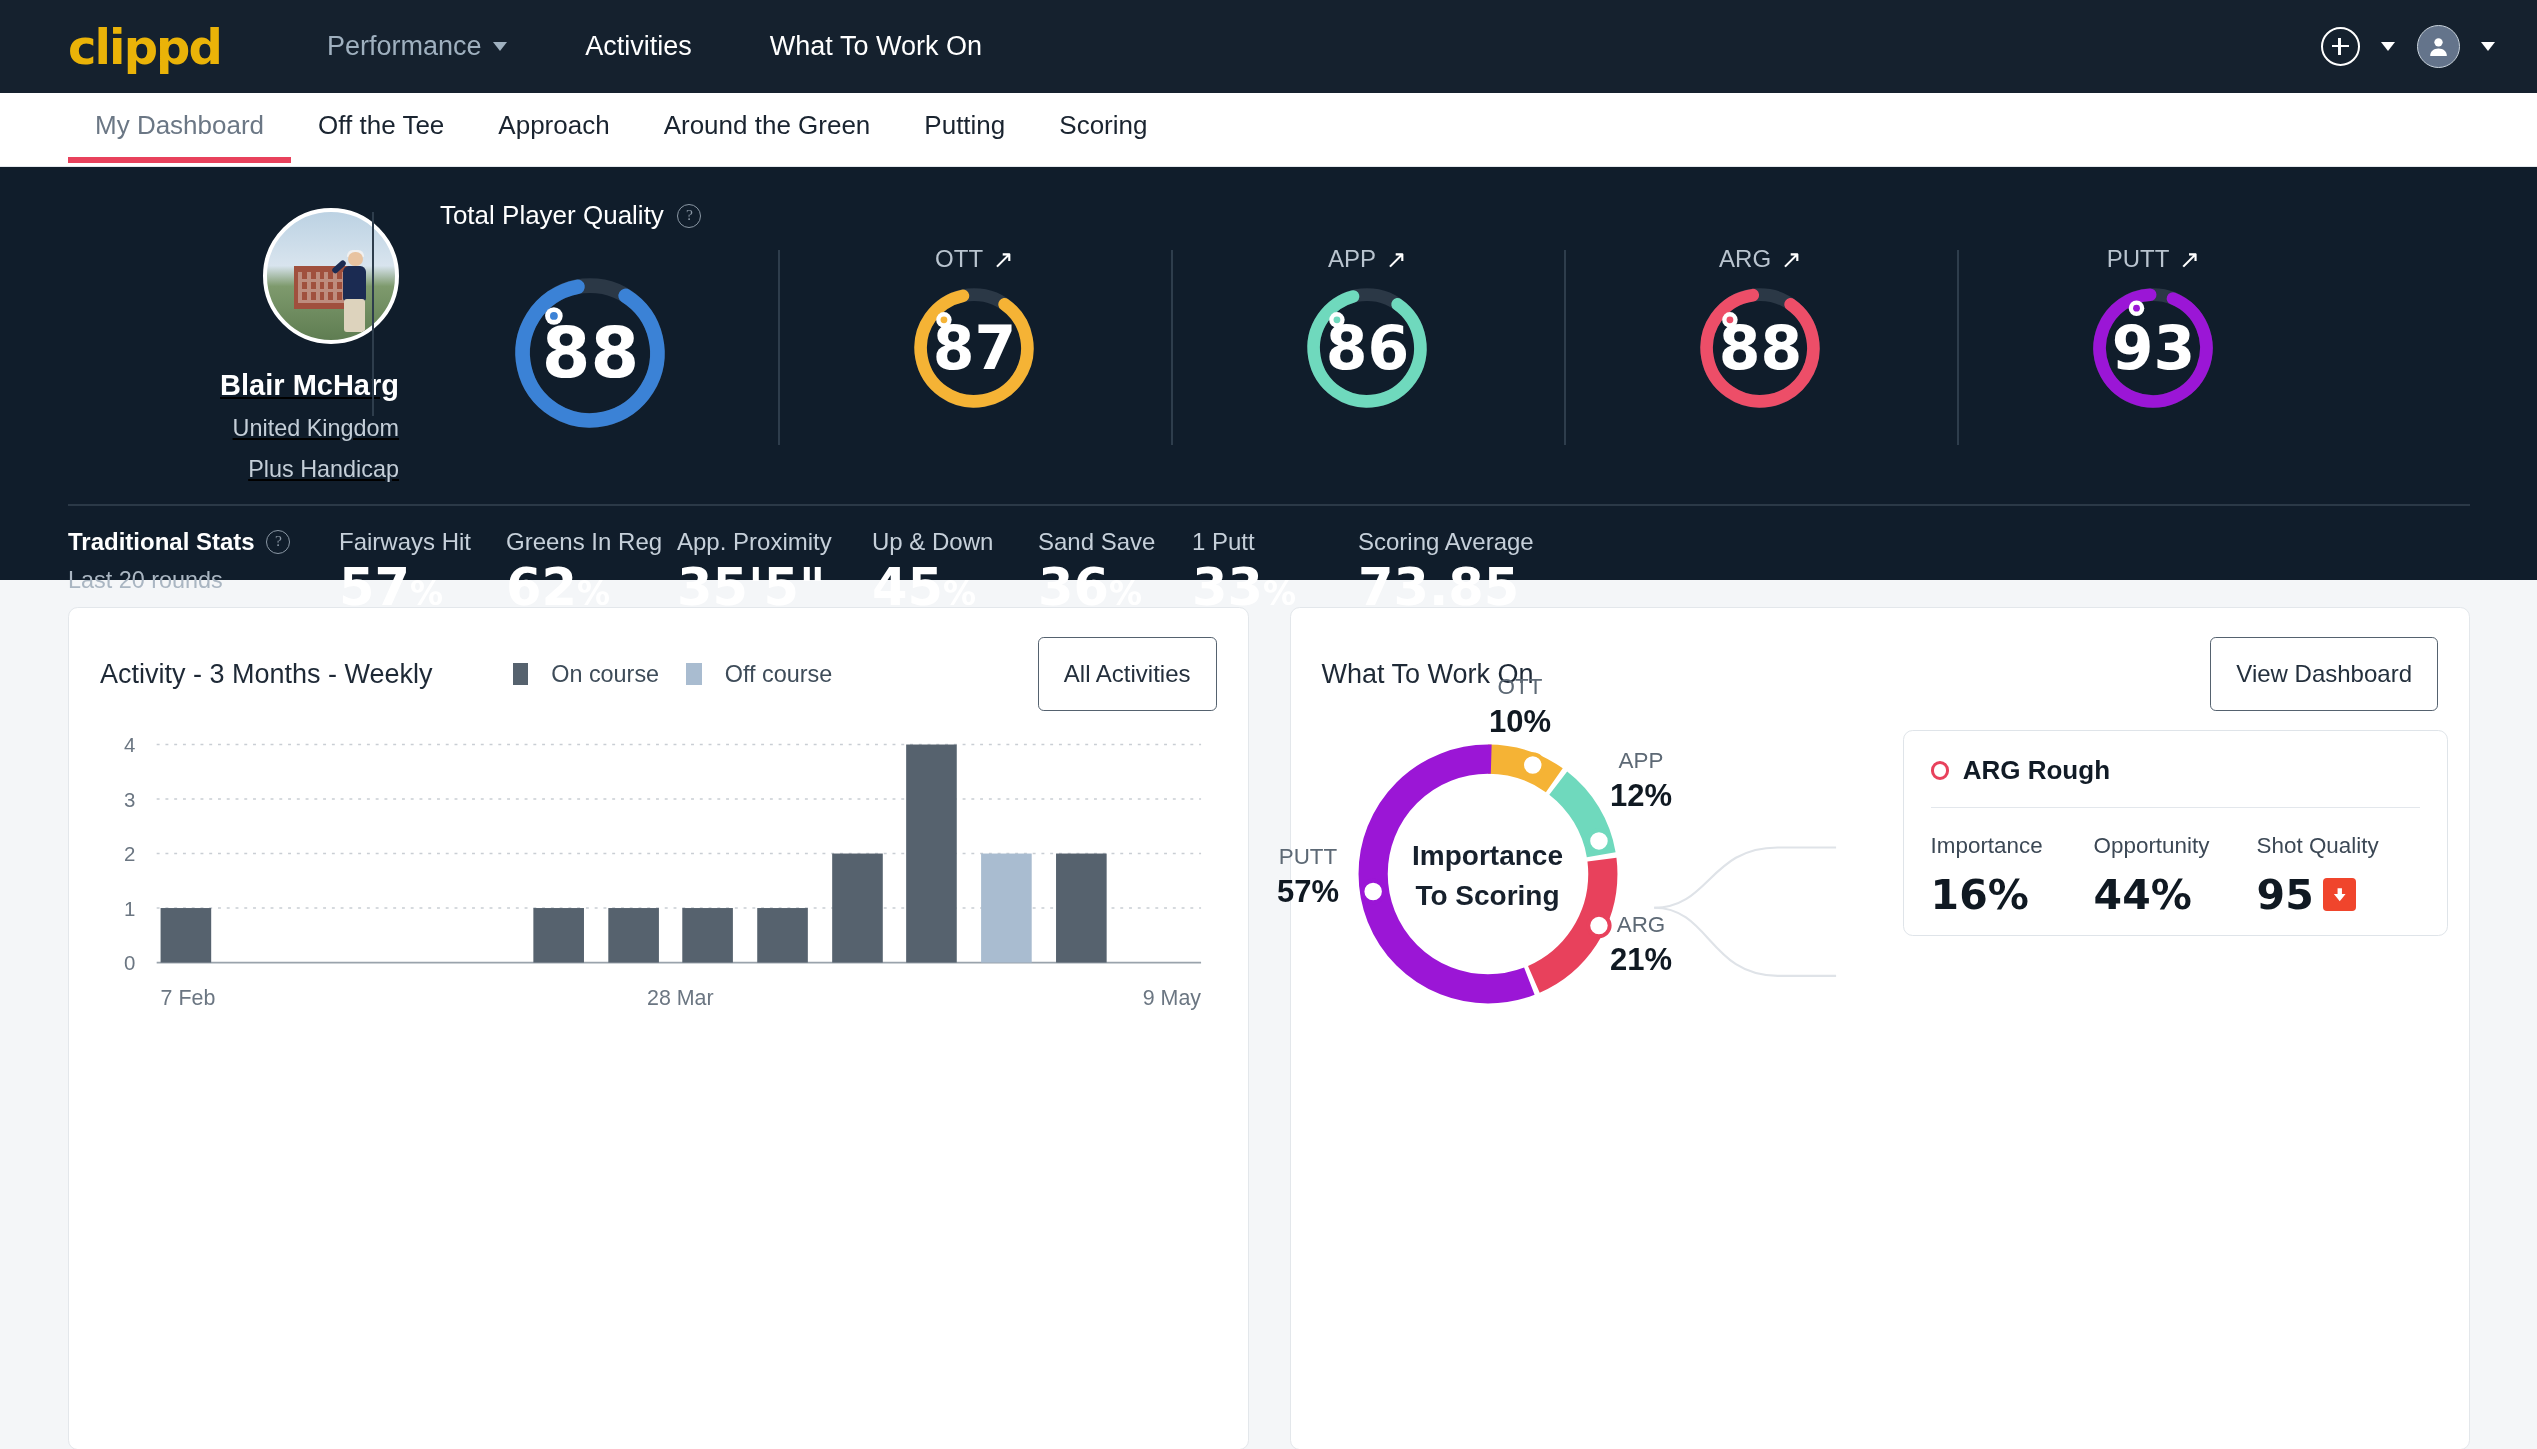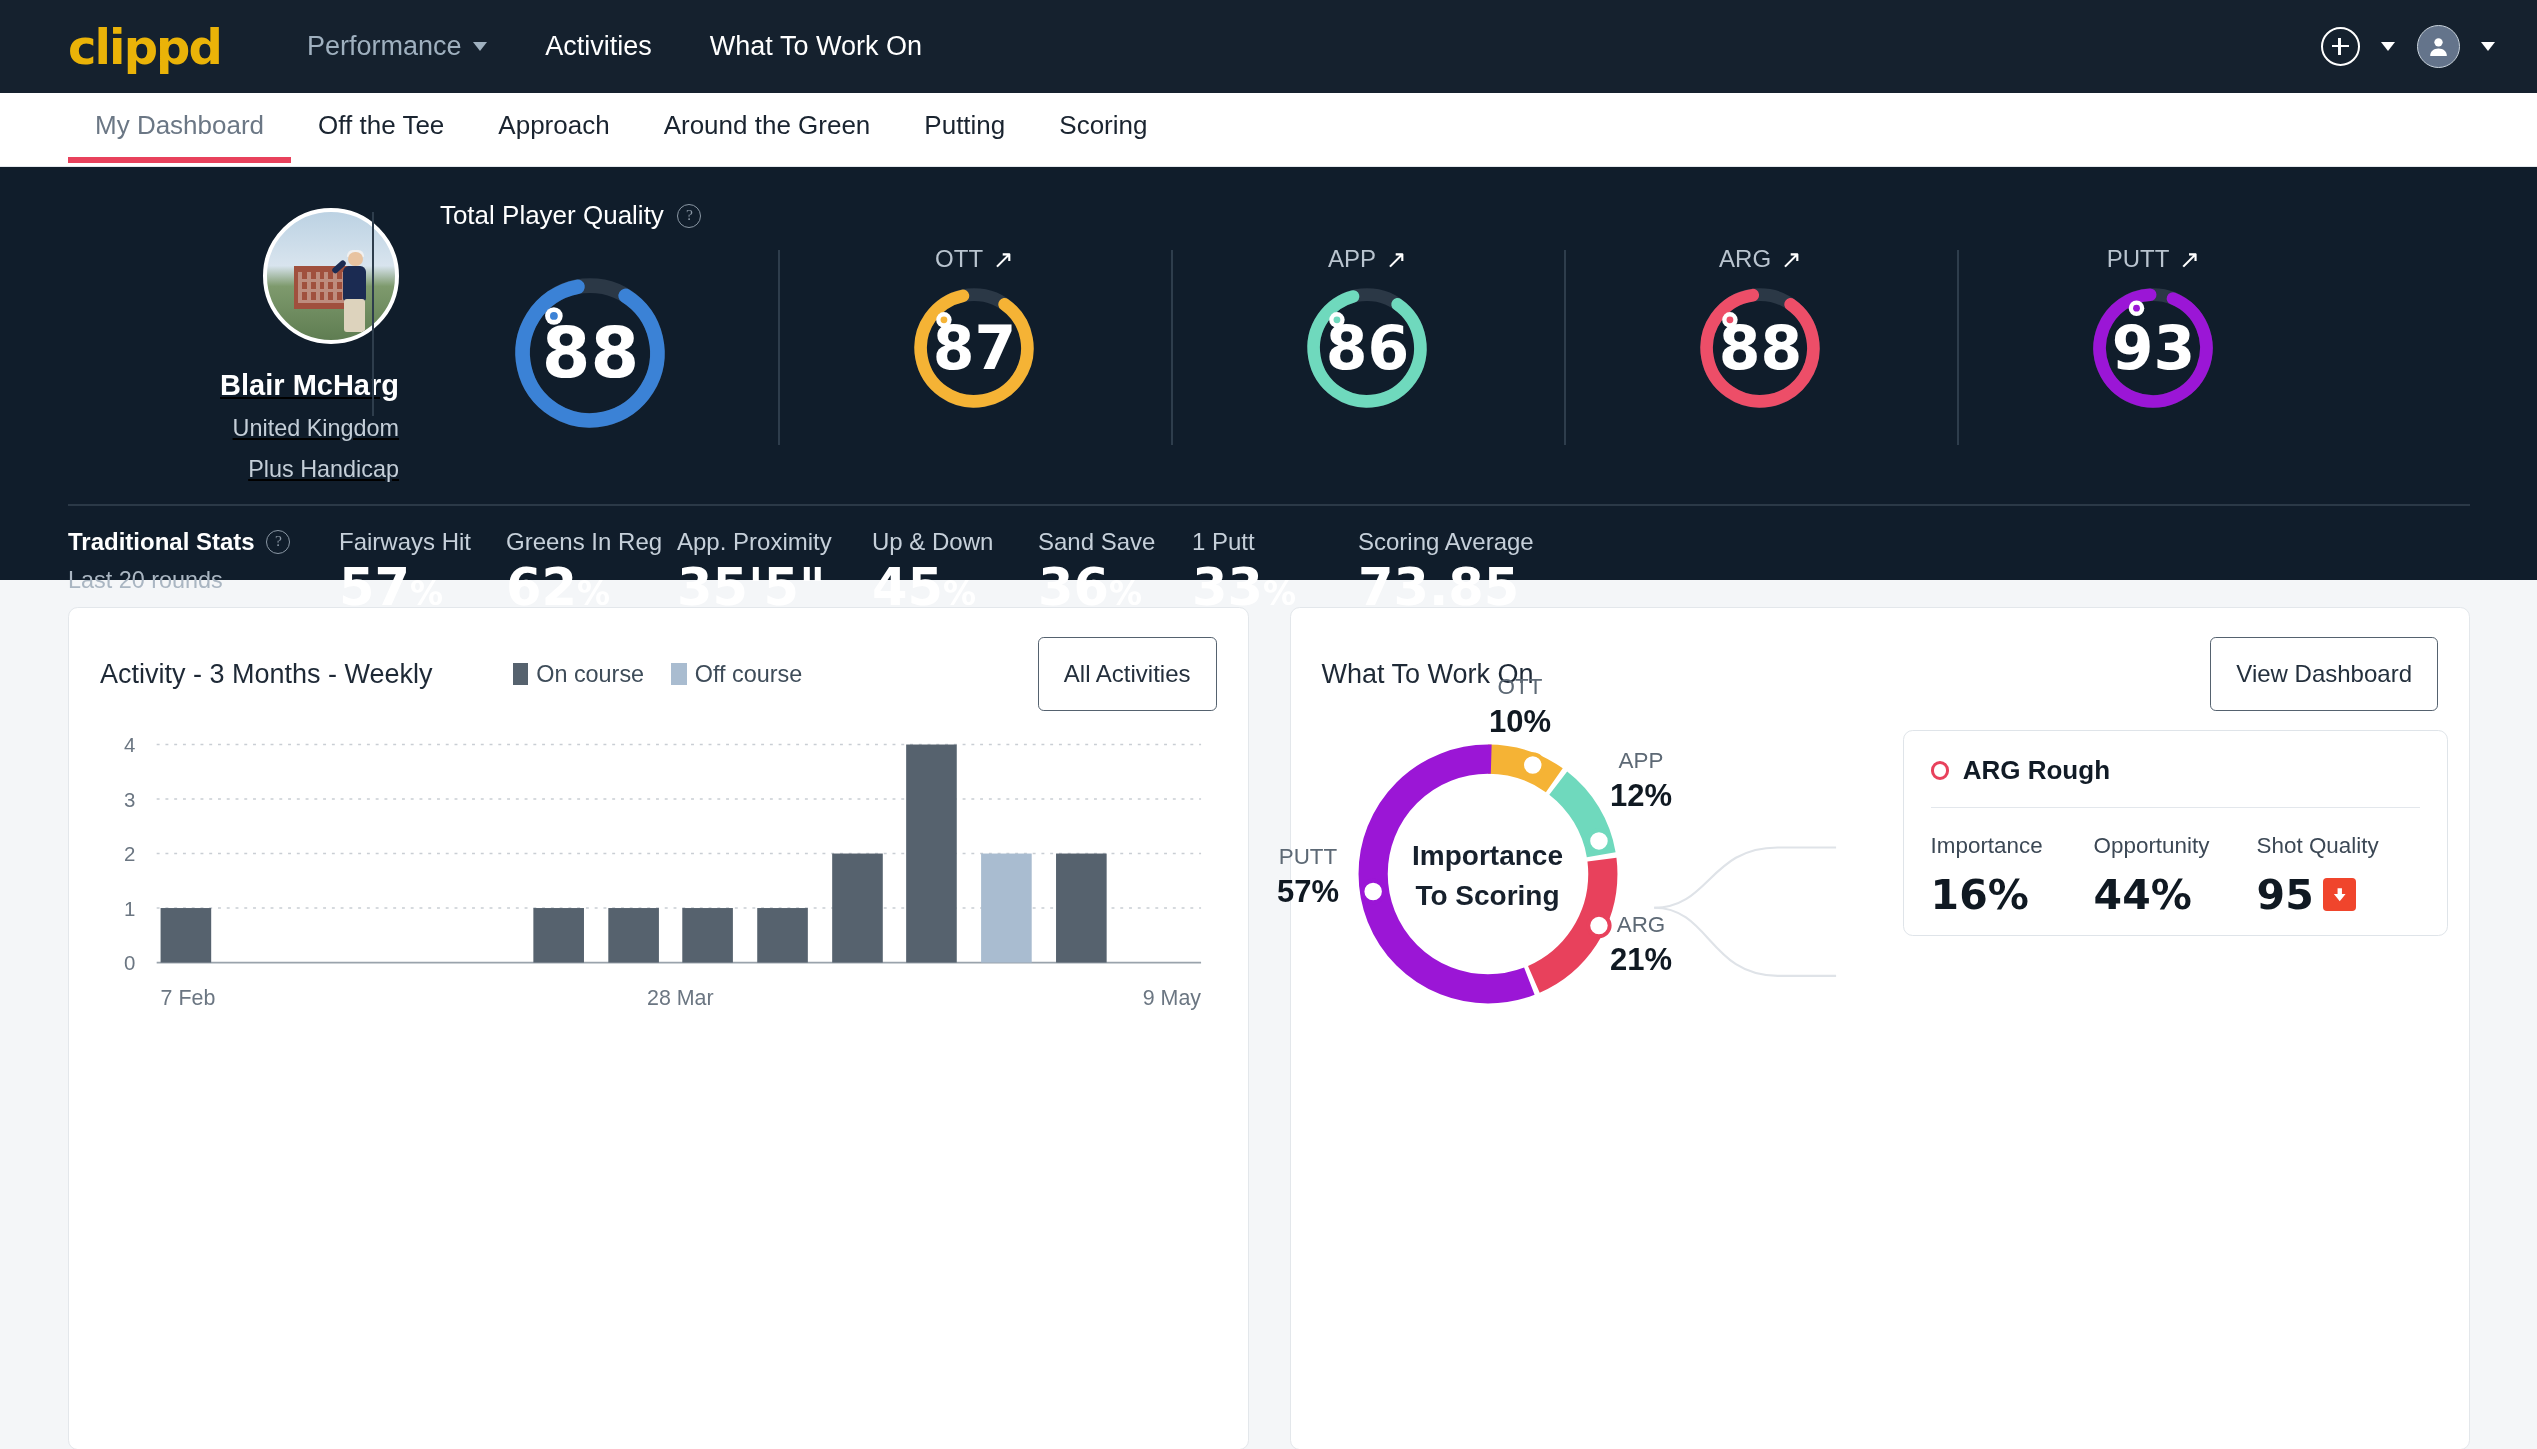--- a/index.html
+++ b/index.html
@@ -26,20 +26,21 @@
     letter-spacing: -1.9px;
     margin-right: 86px;
     font-family: "DejaVu Sans", sans-serif;
   }
   .nav-links { display: flex; align-items: center; gap: 58px; }
   .nav-link {
     font-size: 27px;
     color: #ffffff;
     display: flex; align-items: center; gap: 11.7px;
     cursor: pointer;
+    margin-left: 20px;
   }
   .nav-link.muted { color: #9fb0bf; }
   .caret-down {
     width: 0; height: 0;
     border-left: 7.8px solid transparent;
     border-right: 7.8px solid transparent;
     border-top: 9.7px solid currentColor;
     display: inline-block;
   }
   .topnav-right {
@@ -218,21 +219,21 @@
   }
   .card {
     background:#ffffff; border:1px solid #e3e7eb; border-radius: 9.7px;
     flex: 1; position: relative;
   }
   .card-head {
     display:flex; align-items:center; padding: 29px 31px 0 31px;
   }
   .card-title { font-size: 27px; color:#1e2936; }
   .legend { display:flex; align-items:center; gap: 27px; margin-left: 80px; }
-  .legend-item { display:flex; align-items:center; gap: 8px; font-size:23.4px; color:#3e4c59; }
+  .legend-item { display:flex; align-items:center; gap: 23px; font-size:23.4px; color:#3e4c59; }
   .legend-swatch { width: 15.6px; height: 21.4px; }
   .btn-outline {
     margin-left: auto;
     border: 1.9px solid #55626f; border-radius: 5.8px;
     background: #ffffff; color:#24303d;
     font-size: 24px; padding: 22px 25px; cursor:pointer;
     font-family: "Liberation Sans", sans-serif;
   }
 
   .chart-area { padding: 15.6px 27px 0 27px; position: relative; }

